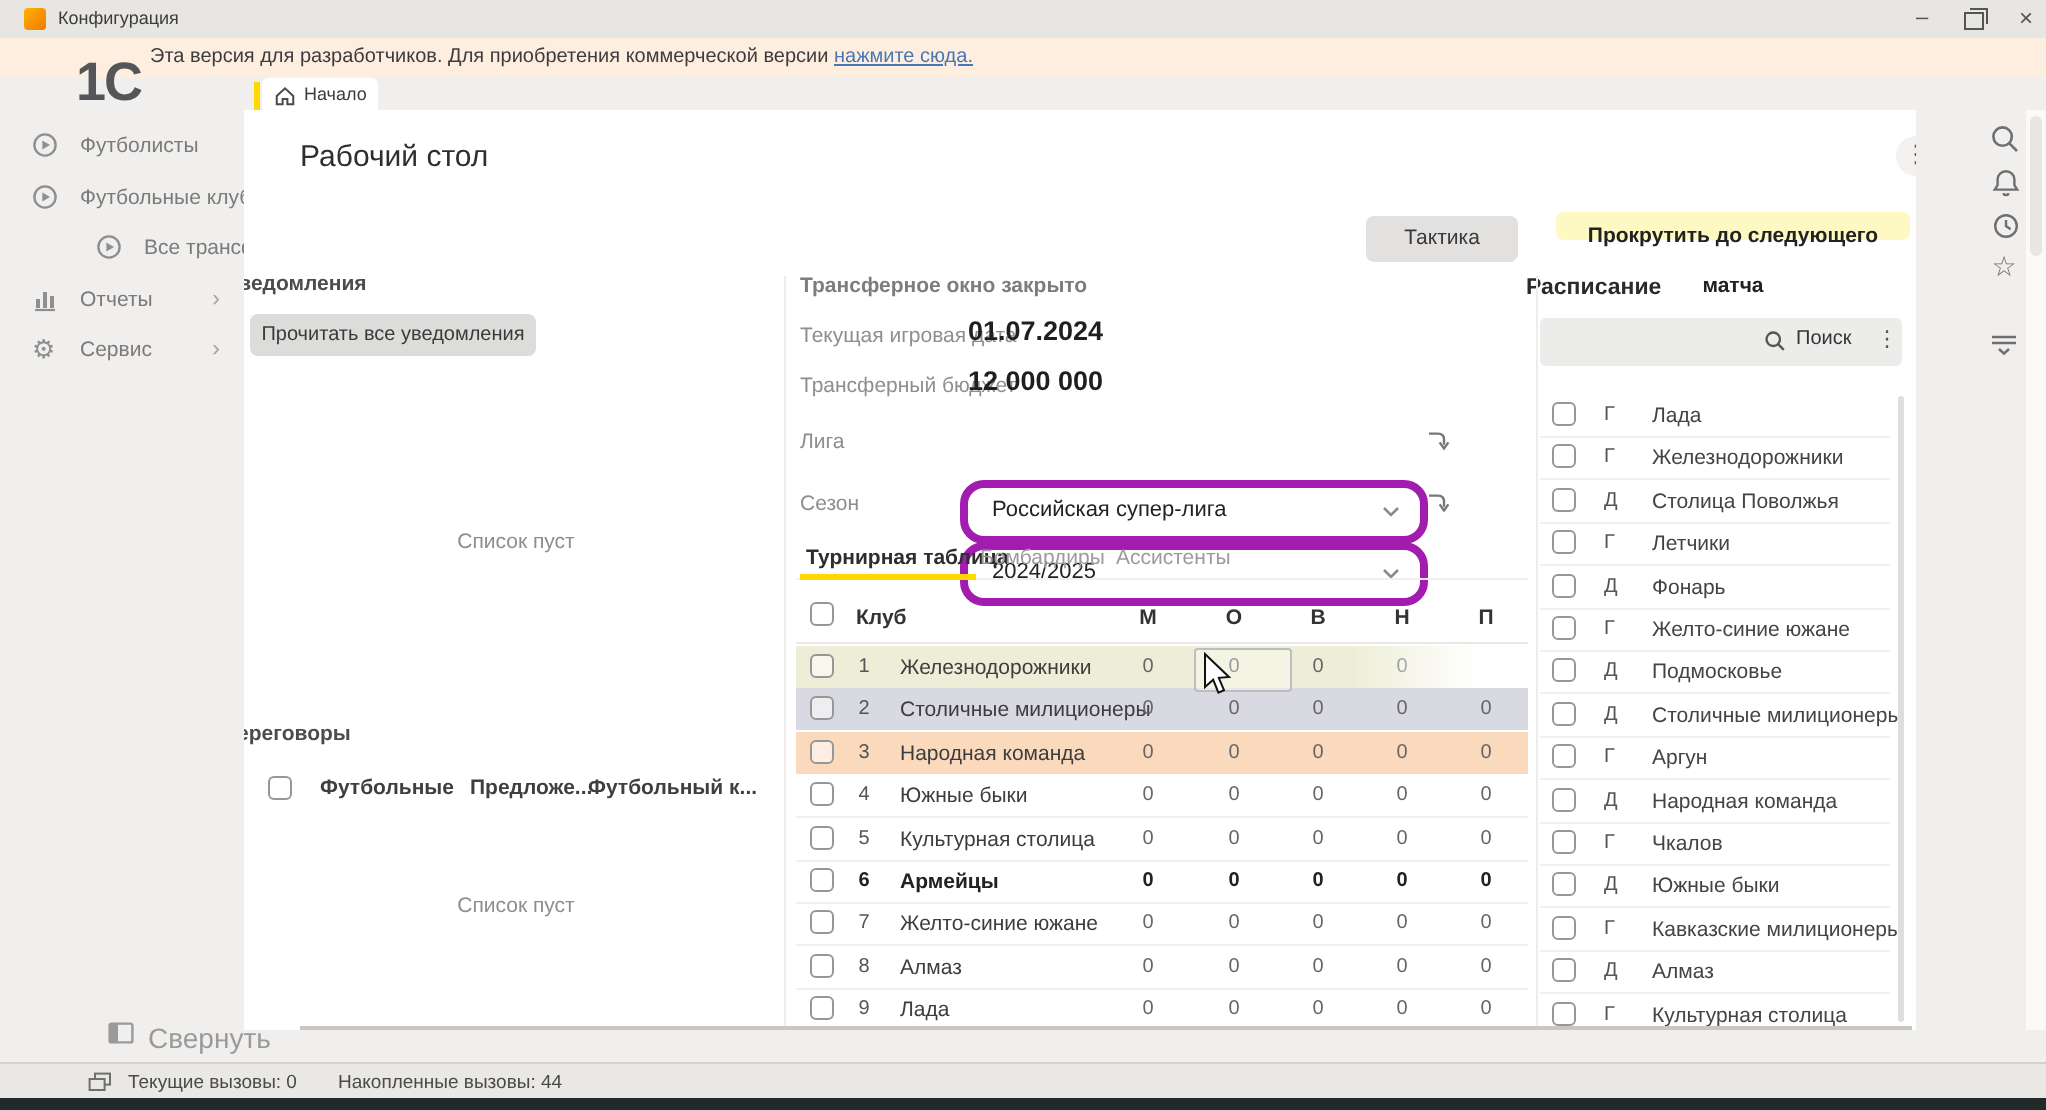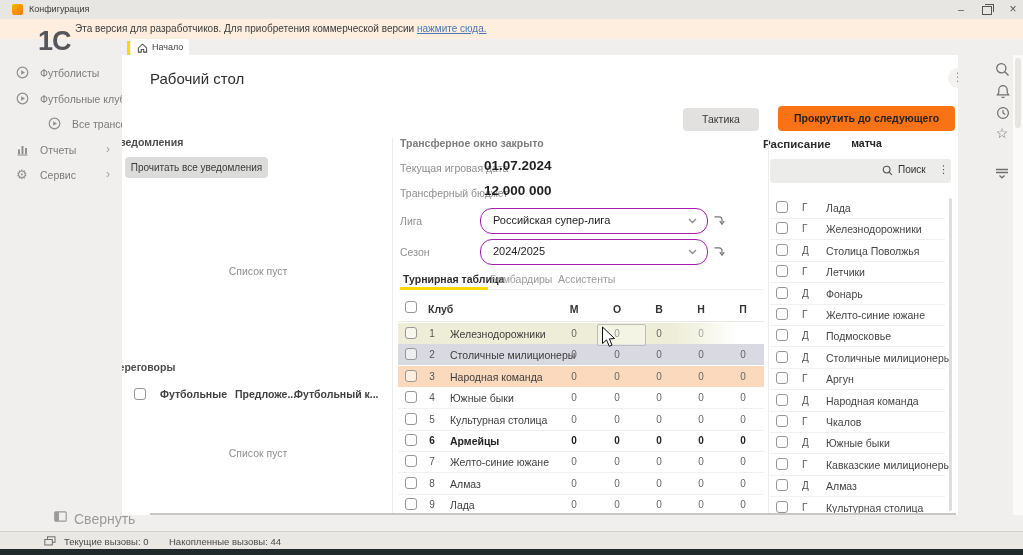--- a/index.html
+++ b/index.html
@@ -40,40 +40,40 @@
   #collapse svg{position:absolute;left:54px;top:5px;}
   #collapse span{position:absolute;left:74px;top:5px;font-size:14px;color:#9a9a9a;}
   
   #main{left:122px;top:55px;width:836px;height:460px;background:#fff;overflow:hidden;}
   #main .abs{position:absolute;}
   #pageTitle{left:28px;top:15px;font-size:15px;color:#2e2e2e;}
   #topdots{left:826px;top:13px;width:20px;height:20px;border-radius:50%;background:#f3f2f0;
            text-align:center;line-height:19px;font-size:12px;color:#555;cursor:pointer;}
   #btn-tactics{left:561px;top:53px;width:76px;height:23px;background:#e2e1e0;border-radius:4px;
                font-size:10.5px;color:#3a3a3a;text-align:center;line-height:23px;cursor:pointer;}
-  #btn-next{left:656px;top:51px;width:177px;height:25px;background:#f97316;border-radius:4px;
+  #btn-next{left:656px;top:51px;width:177px;height:14px;background:#fef9c3;border-radius:4px;
             font-size:10.5px;font-weight:600;color:#222;text-align:center;line-height:25px;cursor:pointer;}
   
   #notifTitle{left:-9px;top:81px;font-size:10.5px;font-weight:600;color:#4c4c4c;white-space:nowrap;}
   #notifBtn{left:3px;top:102px;width:143px;height:21px;background:#dcdcdb;border-radius:4px;
             font-size:10px;color:#3a3a3a;text-align:center;line-height:21px;white-space:nowrap;cursor:pointer;}
   #notifEmpty{left:76px;top:210px;width:120px;text-align:center;font-size:10.5px;color:#8e8e8e;}
   #negTitle{left:-11px;top:306px;font-size:10.5px;font-weight:600;color:#4c4c4c;white-space:nowrap;}
   #negCb{left:12px;top:333px;}
   .negcol{top:333px;font-size:10.5px;font-weight:600;color:#3f3f3f;white-space:nowrap;}
   #negCol0{left:38px;} #negCol1{left:113px;} #negCol2{left:172px;}
   #negEmpty{left:76px;top:392px;width:120px;text-align:center;font-size:10.5px;color:#8e8e8e;}
   
   .ilabel{left:278px;font-size:10.5px;color:#8e8e8e;white-space:nowrap;}
   .ivalue{left:362px;font-size:13.5px;font-weight:600;color:#1f1f1f;white-space:nowrap;}
   #twLabel{top:82px;color:#7d7d7d;font-weight:600;}
   #dateLabel{top:107px;text-align:center;} #dateValue{top:103px;}
   #budgetLabel{top:132px;} #budgetValue{top:128px;}
   #leagueLabel{top:160px;} #seasonLabel{top:191px;}
-  .combo{left:358px;width:226px;height:24px;border:1px solid #a21caf;border-radius:12px;background:#fff;}
+  .combo{left:358px;width:226px;height:24px;border:4px solid #a21caf;border-radius:12px;background:#fff;margin-top:32px;}
   #leagueCombo{top:153px;} #seasonCombo{top:184px;}
   .combo .val{position:absolute;left:12px;top:5px;font-size:11px;color:#222;white-space:nowrap;}
   .combo .chev{position:absolute;right:10px;top:9px;}
   .openico{left:590px;width:13px;height:13px;cursor:pointer;}
   #leagueOpen{top:159px;} #seasonOpen{top:190px;}
   
   .tab{position:absolute;top:218px;font-size:10.5px;color:#9b9b9b;white-space:nowrap;cursor:pointer;}
   .tab.active{color:#2e2e2e;font-weight:700;}
   #tabsBase{left:276px;top:234px;width:366px;height:1px;background:#f0f0ef;}
   #tabUnderline{left:278px;top:232px;width:88px;height:3px;background:#ffd800;}

